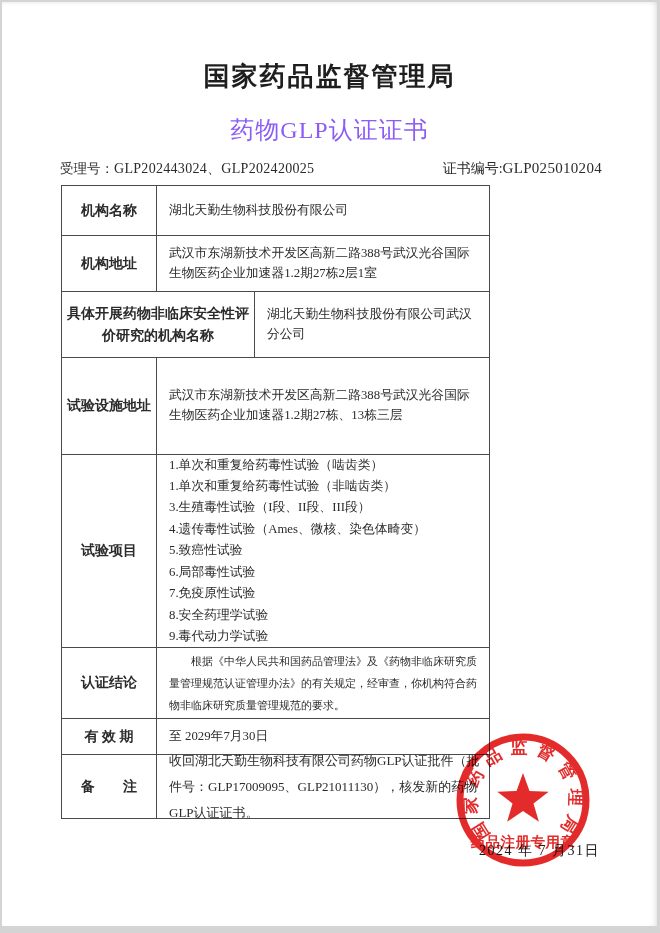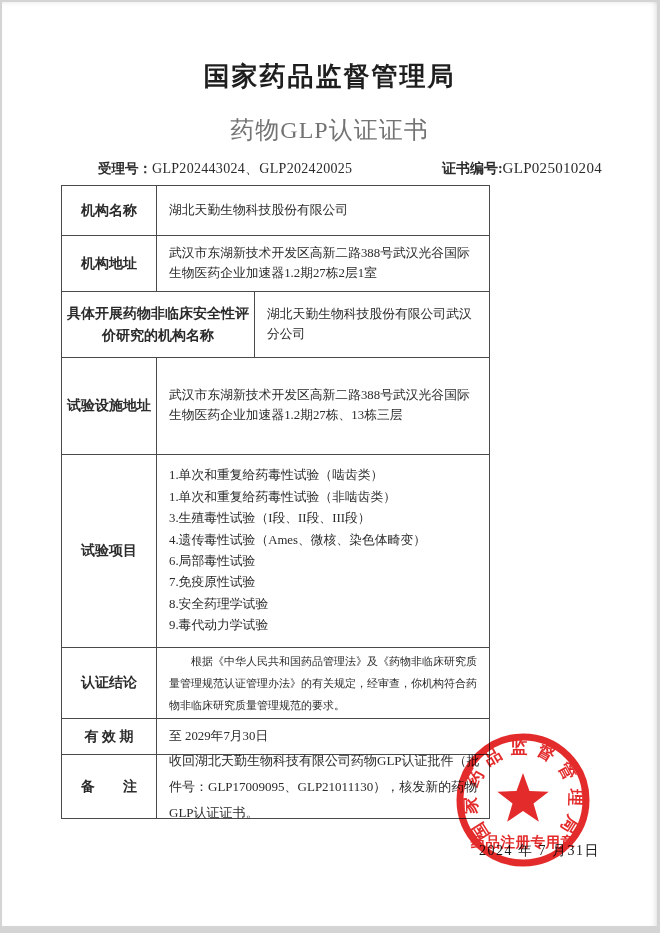--- a/index.html
+++ b/index.html
@@ -20,27 +20,27 @@
     text-align:center;
     font-family:"Liberation Sans", sans-serif;
     font-size:26px; font-weight:bold; letter-spacing:2px;
     color:#1e1e1e;
   }
   .subtitle {
     position:absolute; left:0; top:112px; width:100%;
     text-align:center;
     font-family:"Liberation Serif", serif;
     font-size:24px; font-weight:normal; letter-spacing:1px;
-    color:#737373;
+    color:#8b5cf6;
   }
   .meta {
     position:absolute; left:58px; top:157px; width:542px;
     display:flex; justify-content:space-between; align-items:baseline;
   }
-  .meta .lab { font-weight:bold; font-size:13.5px;margin-left:38px; }
+  .meta .lab { font-weight:normal; font-size:13.5px; }
   .meta .val { font-size:14px; letter-spacing:.3px; }
   .meta .cert .lab { font-size:14px; }
   .meta .cert .val { font-size:15px; }
 
   .tbl {
     position:absolute; left:59px; top:183px; width:429px;
     border:1px solid #4a4a4a;
     box-sizing:border-box;
     font-size:12.8px;
   }
@@ -124,20 +124,21 @@
         </div>
     </div>
 
     <div class="row r5">
       <div class="cell-l">试验项目</div>
       <div class="cell-v items">
         <div>1.单次和重复给药毒性试验（啮齿类）</div>
         <div>1.单次和重复给药毒性试验（非啮齿类）</div>
         <div>3.生殖毒性试验（I段、II段、III段）</div>
         <div>4.遗传毒性试验（Ames、微核、染色体畸变）</div>
+        <div>5.致癌性试验</div>
         <div>6.局部毒性试验</div>
         <div>7.免疫原性试验</div>
         <div>8.安全药理学试验</div>
         <div>9.毒代动力学试验</div>
       </div>
     </div>
 
     <div class="row r6">
       <div class="cell-l">认证结论</div>
       <div class="cell-v">

